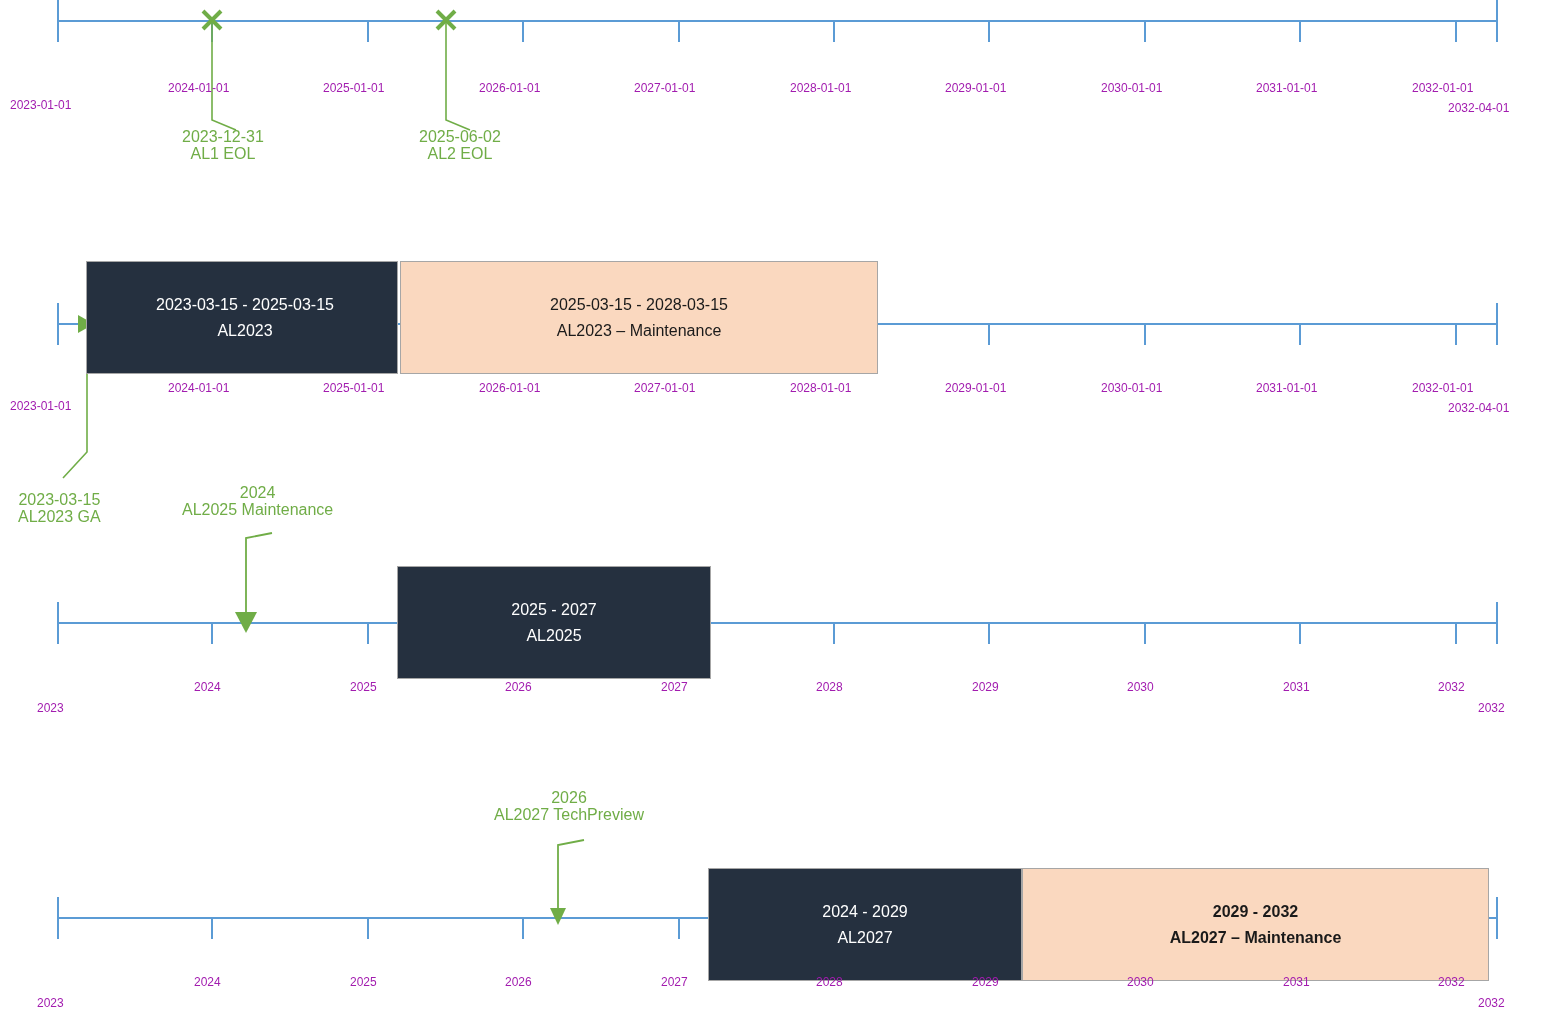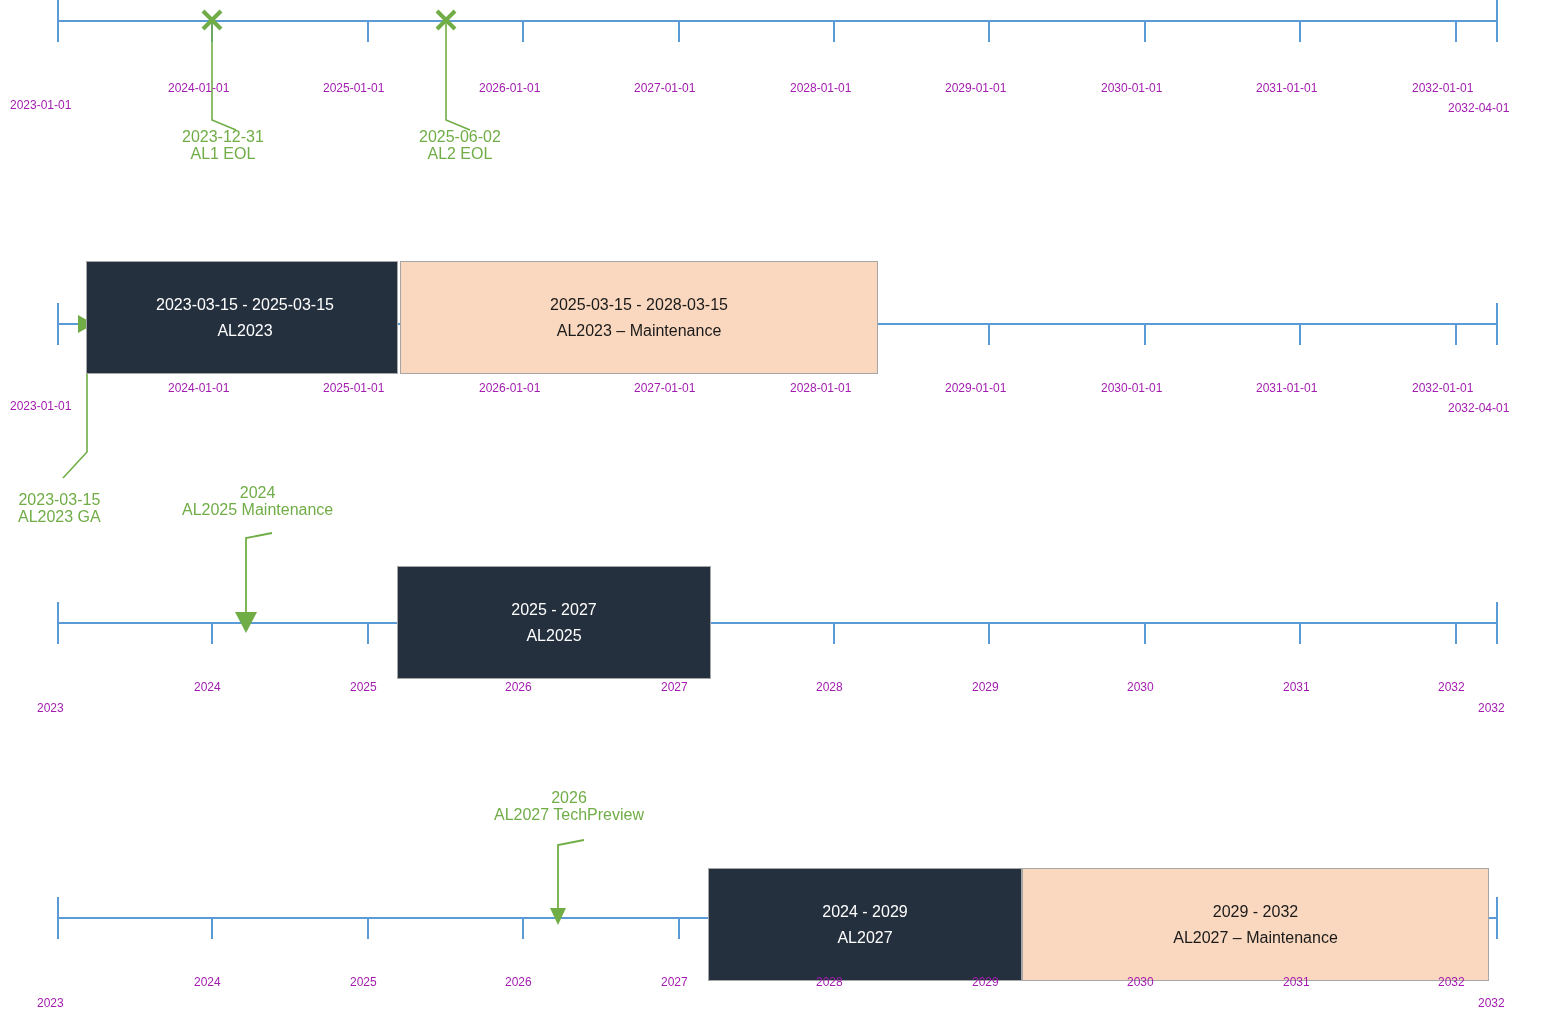--- a/index.html
+++ b/index.html
@@ -232,21 +232,21 @@
 
   <div class="lbl milestone-lbl" style="left:494px; top:790px;">
     <span>2026</span>
     <span class="l2">AL2027 TechPreview</span>
   </div>
 
   <div class="bar bar-dark" style="left:708px; top:868px; width:314px; height:113px;">
     <span class="line1">2024 - 2029</span>
     <span class="line2">AL2027</span>
   </div>
-  <div class="bar bar-light" style="left:1022px; top:868px; width:467px; height:113px;">
+  <div class="bar bar-light" style="left:1022px; top:868px; width:467px; height:113px;font-weight:bold;">
     <span class="line1">2029 - 2032</span>
     <span class="line2">AL2027 – Maintenance</span>
   </div>
 
   <div class="lbl axis-lbl" style="left:37px; top:997px;">2023</div>
   <div class="lbl axis-lbl" style="left:194px; top:976px;">2024</div>
   <div class="lbl axis-lbl" style="left:350px; top:976px;">2025</div>
   <div class="lbl axis-lbl" style="left:505px; top:976px;">2026</div>
   <div class="lbl axis-lbl" style="left:661px; top:976px;">2027</div>
   <div class="lbl axis-lbl" style="left:816px; top:976px;">2028</div>

